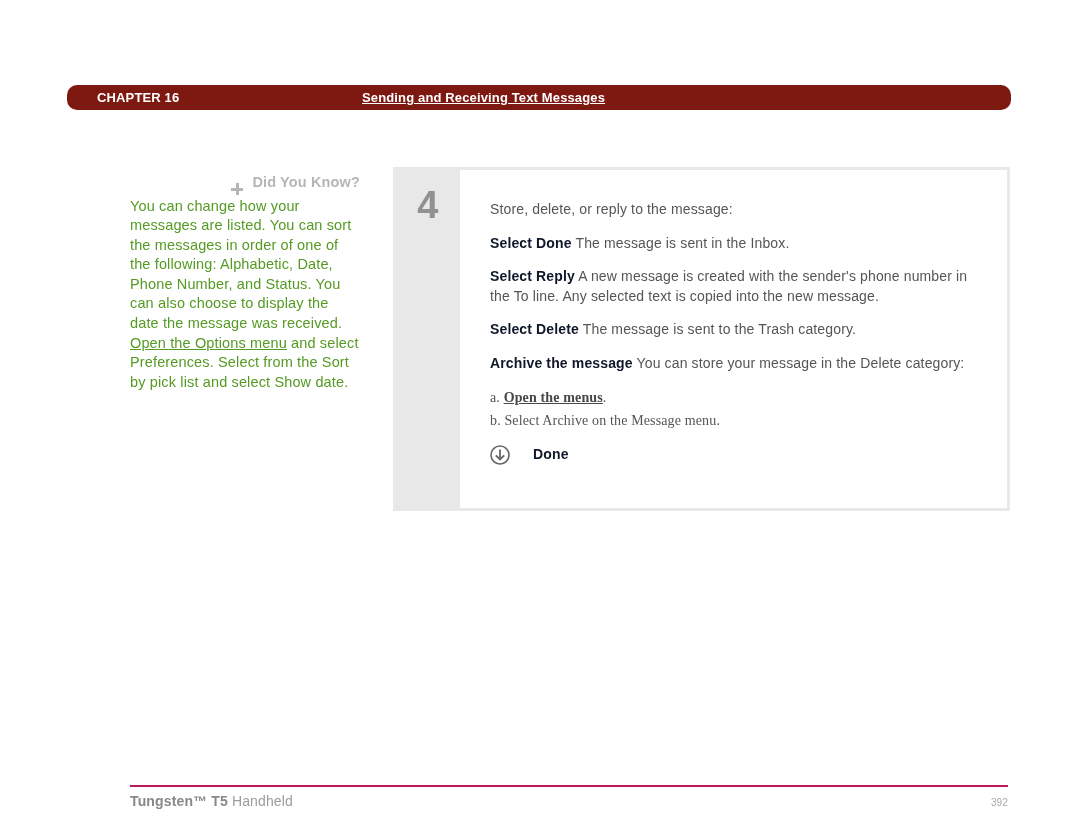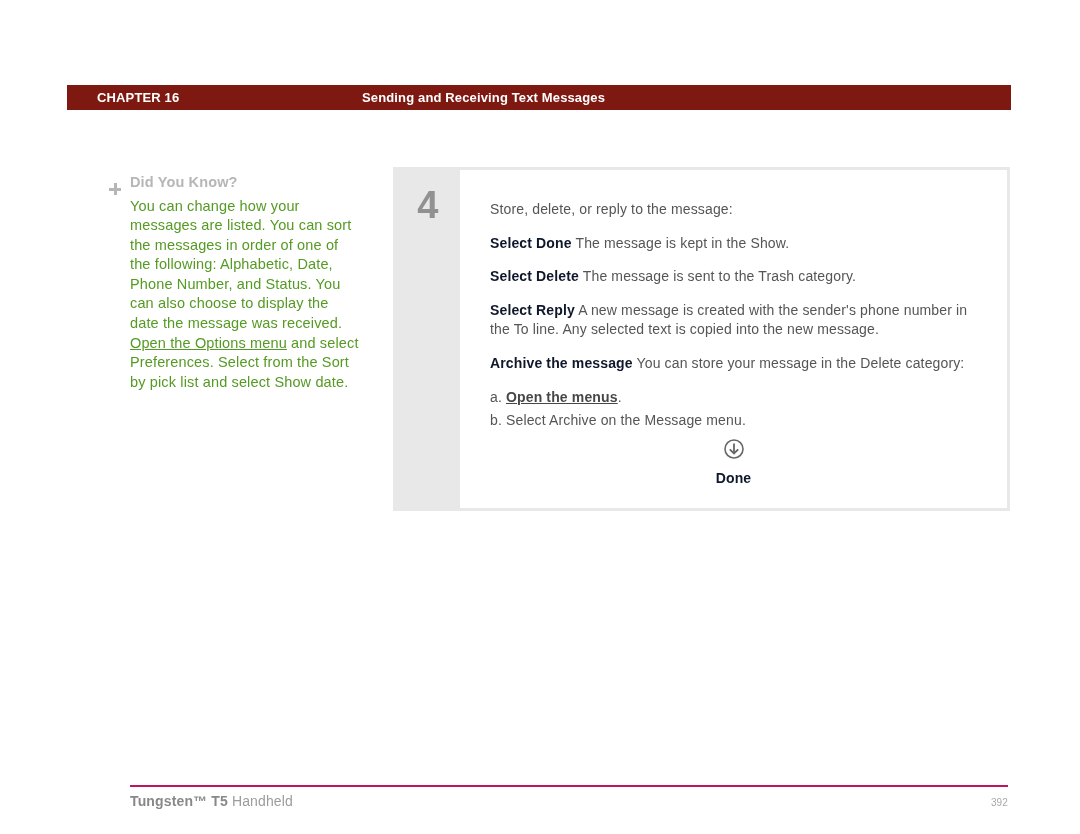--- a/index.html
+++ b/index.html
@@ -18,44 +18,47 @@
     top: 85px;
     left: 67px;
     width: 944px;
     height: 25px;
     background: #7e1912;
     display: flex;
     align-items: center;
     color: #fff;
     font-weight: bold;
     font-size: 13px;
+    border-radius: 10px;
   }
   .header-bar .chapter {
     padding-left: 30px;
     width: 295px;
   }
   .header-bar .title {
     flex: 1;
+    text-decoration: underline;
   }
   .sidebar {
     position: absolute;
     left: 130px;
     top: 173px;
     width: 230px;
     color: #559a23;
     line-height: 1.35;
     font-size: 14.5px;
   }
   .sidebar-heading {
     font-weight: bold;
     color: #b6b6b6;
     display: flex;
     align-items: center;
     margin-left: -21px;
     margin-bottom: 4px;
+    justify-content: flex-end;
   }
   .plus-icon {
     display: inline-block;
     width: 14px;
     margin-right: 7px;
     position: relative;
   }
   .plus-icon::before, .plus-icon::after {
     content: "";
     position: absolute;
@@ -88,27 +91,26 @@
   }
   .step-content {
     flex: 1;
     padding: 30px 30px 4px 30px;
     line-height: 1.4;
   }
   .step-content p { margin-bottom: 14px; }
   .step-content .bold { font-weight: bold; color: #0f172a; }
   .step-content .link { font-weight: bold; text-decoration: underline; color: #474747; }
   .sub-list { padding-left: 0; }
-  .sub-list .item { margin-bottom: 4px; }
+  .sub-list .item { margin-bottom: 4px; font-family: Liberation Serif, serif; }
   .done-row {
     display: flex;
     align-items: center;
-    gap: 10px;
-    margin-top: 8px;
-    flex-direction: column;
+    gap: 23px;
+    margin-top: 14px;
   }
   .done-icon {
     width: 20px; height: 20px; position: relative;
   }
   .done-icon svg { display: block; }
   .footer {
     position: absolute;
     left: 130px;
     right: 72px;
     top: 785px;
@@ -138,23 +140,23 @@
   </div>
   <div>
     <span>You can change how your messages are listed. You can sort the messages in order of one of the following: Alphabetic, Date, Phone Number, and Status. You can also choose to display the date the message was received. </span><span class="link">Open the Options menu</span><span> and select Preferences. Select from the Sort by pick list and select Show date.</span>
   </div>
 </div>
 
 <div class="step-box">
   <div class="step-number-col">4</div>
   <div class="step-content">
     <p>Store, delete, or reply to the message:</p>
-    <p><span class="bold">Select Done</span><span>   The message is kept in the Show.</span></p>
+    <p><span class="bold">Select Done</span><span>   The message is sent in the Inbox.</span></p>
+    <p><span class="bold">Select Reply</span><span>   A new message is created with the sender's phone number in the To line. Any selected text is copied into the new message.</span></p>
     <p><span class="bold">Select Delete</span><span>   The message is sent to the Trash category.</span></p>
-    <p><span class="bold">Select Reply</span><span>   A new message is created with the sender's phone number in the To line. Any selected text is copied into the new message.</span></p>
     <p><span class="bold">Archive the message</span><span>   You can store your message in the Delete category:</span></p>
     <div class="sub-list">
       <div class="item"><span>a.  </span><span class="link">Open the menus</span><span>.</span></div>
       <div class="item">b.  Select Archive on the Message menu.</div>
     </div>
     <div class="done-row">
       <span class="done-icon">
         <svg width="20" height="20" viewBox="0 0 20 20">
           <circle cx="10" cy="10" r="9" fill="none" stroke="#676767" stroke-width="1.6"></circle>
           <line x1="10" y1="4.5" x2="10" y2="13.5" stroke="#676767" stroke-width="1.8"></line>

